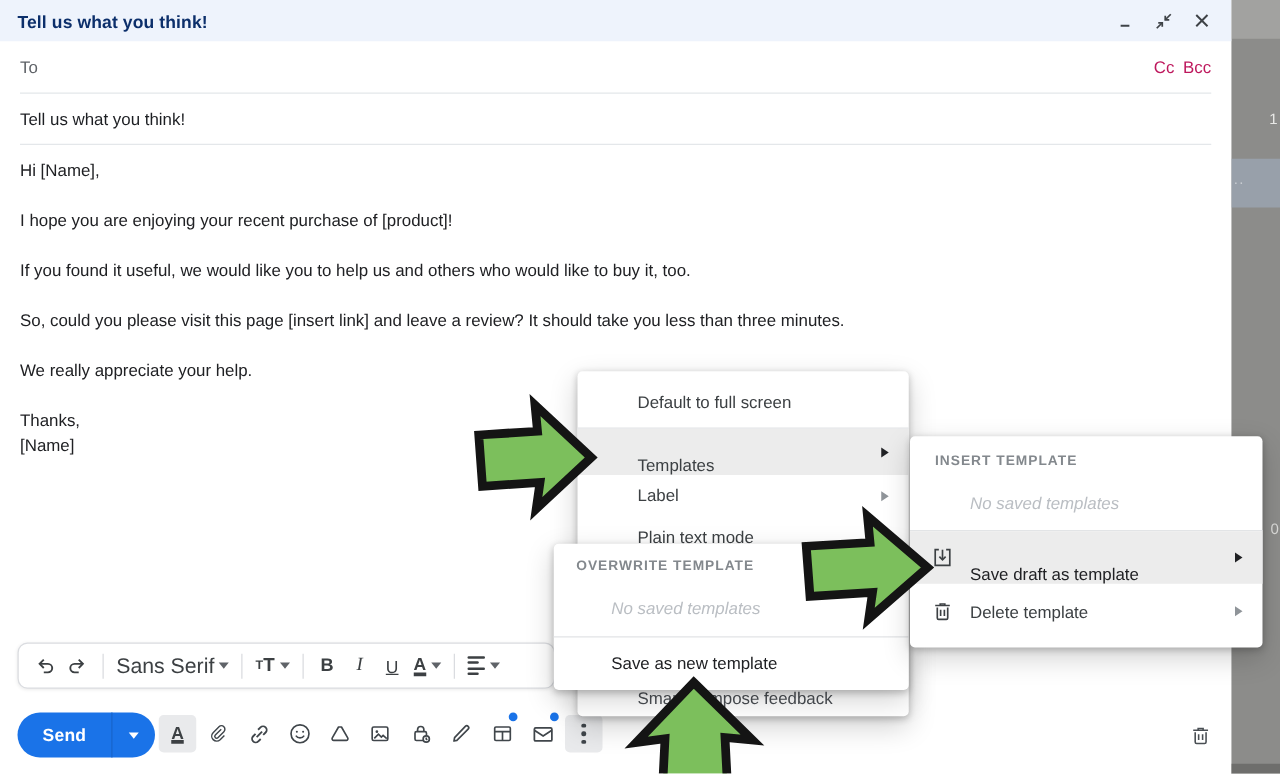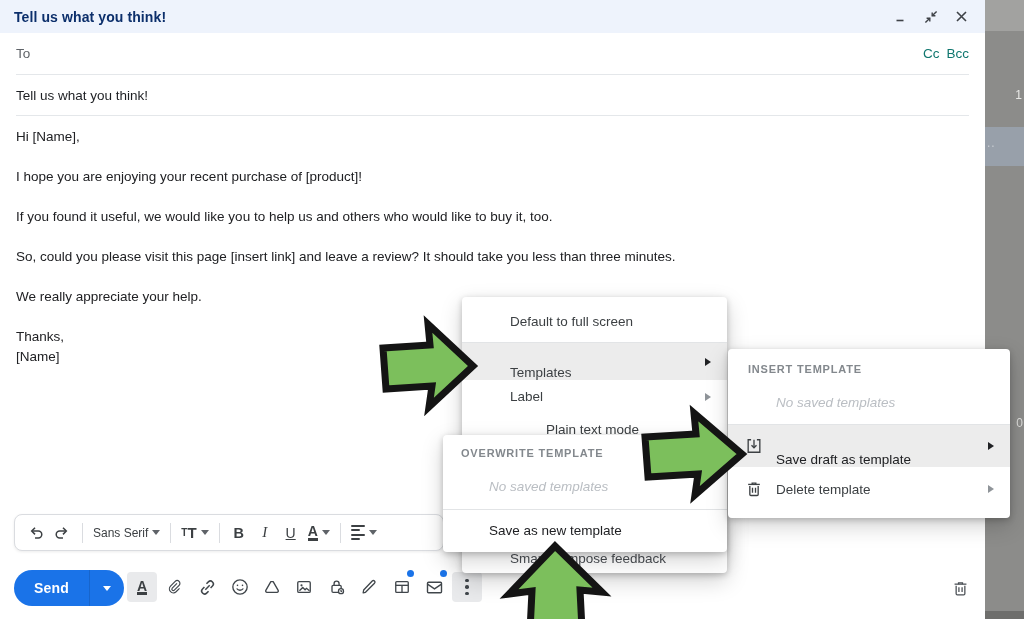--- a/index.html
+++ b/index.html
@@ -17,34 +17,34 @@
   .bg-strip .bot-band { position:absolute; bottom:0; left:0; width:39px; height:8px; background:#6e6e6c; }
 
   
   .compose { position:absolute; left:0; top:0; width:985px; height:619px; background:#fff; z-index:1; }
   .c-header { position:absolute; left:0; top:0; width:100%; height:33px; background:#eef3fc; display:flex; align-items:center; padding:0 14px; }
   .c-title { color:#0c2f6b; font-size:14px; font-weight:700; letter-spacing:.1px; }
   .c-controls { margin-left:auto; display:flex; align-items:center; gap:10px; }
   .wbtn { width:20px; height:20px; display:flex; align-items:center; justify-content:center; cursor:pointer; color:#3e4247; }
 
   .row-to { position:absolute; left:16px; right:16px; top:33px; height:42px; display:flex; align-items:center; border-bottom:1px solid #e4e7ea; font-size:13.5px; color:#5f6368; }
-  .ccbcc { margin-left:auto; display:flex; gap:7px; color:#0f766e; }
+  .ccbcc { margin-left:auto; display:flex; gap:7px; color:#be185d; }
   .ccbcc span { cursor:pointer; }
   .row-subject { position:absolute; left:16px; right:16px; top:75px; height:41px; display:flex; align-items:center; border-bottom:1px solid #e4e7ea; font-size:13.5px; color:#1d1f23; }
 
   .msg-body { position:absolute; left:16px; top:127px; width:930px; font-size:13.5px; line-height:20px; color:#202124; }
   .msg-body p { margin-bottom:20px; }
   .msg-body p.tight { margin-bottom:0; }
 
   
   .fmt-bar { position:absolute; left:14px; top:514px; width:430px; height:37px; background:#fff; border:1px solid #dadce0; border-radius:8px; display:flex; align-items:center; padding:0 8px; gap:2px; z-index:5; box-shadow:0 1px 3px rgba(0,0,0,.08); }
   .tbtn { display:flex; align-items:center; justify-content:center; height:28px; min-width:24px; padding:0 3px; color:#3c4043; cursor:pointer; }
   .tdiv { width:1px; height:20px; background:#dadce0; margin:0 5px; }
   .caret { width:0; height:0; border-left:4px solid transparent; border-right:4px solid transparent; border-top:5px solid #5f6368; margin-left:4px; }
-  .font-name { font-size:12px; color:#3c4043; }
+  .font-name { font-size:17px; color:#3c4043; }
   .b-label { font-weight:700; font-size:14.5px; }
   .i-label { font-style:italic; font-family:"Liberation Serif", serif; font-size:15px; }
   .u-label { text-decoration:underline; font-size:14px; }
   .a-color { font-size:14px; font-weight:700; border-bottom:3px solid #3c4043; line-height:13px; }
   .size-icon span.sm { font-size:10px; font-weight:700; }
   .size-icon span.lg { font-size:15px; font-weight:700; }
   .align-ic { display:flex; flex-direction:column; gap:2.5px; }
   .align-ic i { display:block; height:1.8px; background:#3c4043; border-radius:1px; }
   .align-ic i:nth-child(1){ width:14px; } .align-ic i:nth-child(2){ width:9px; }
   .align-ic i:nth-child(3){ width:14px; } .align-ic i:nth-child(4){ width:9px; }
@@ -281,21 +281,21 @@
     </div>
     <div class="m-sep" style="top:45px;"></div>
     <div class="m-item hl" style="top:46px; height:37px; padding-left:48px;">
       <span>Templates</span>
       <span class="sub-arrow"></span>
     </div>
     <div class="m-item" style="top:83px; height:33px; padding-left:48px;">
       <span>Label</span>
       <span class="sub-arrow gray"></span>
     </div>
-    <div class="m-item" style="top:116px; height:33px; padding-left:48px;margin-left:36px;">
+    <div class="m-item" style="top:116px; height:33px; padding-left:48px;">
       <span>Plain text mode</span>
     </div>
     <div class="m-item" style="top:248px; height:26px; padding-left:48px; color:#4a4e53;">
       <span>Smart Compose feedback</span>
     </div>
   </div>
 
   <div class="menu menu2">
     <div class="m-head" style="top:12px; left:18px;">OVERWRITE TEMPLATE</div>
     <div class="m-empty" style="top:44px; left:46px;">No saved templates</div>

